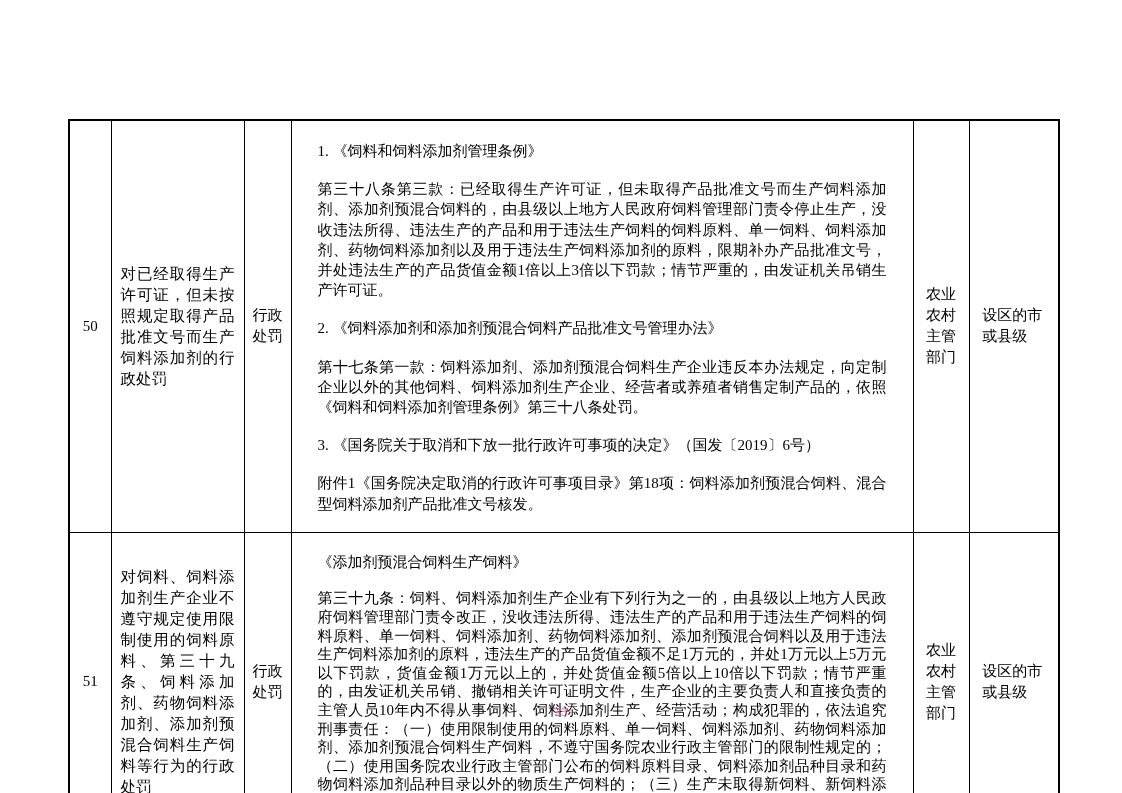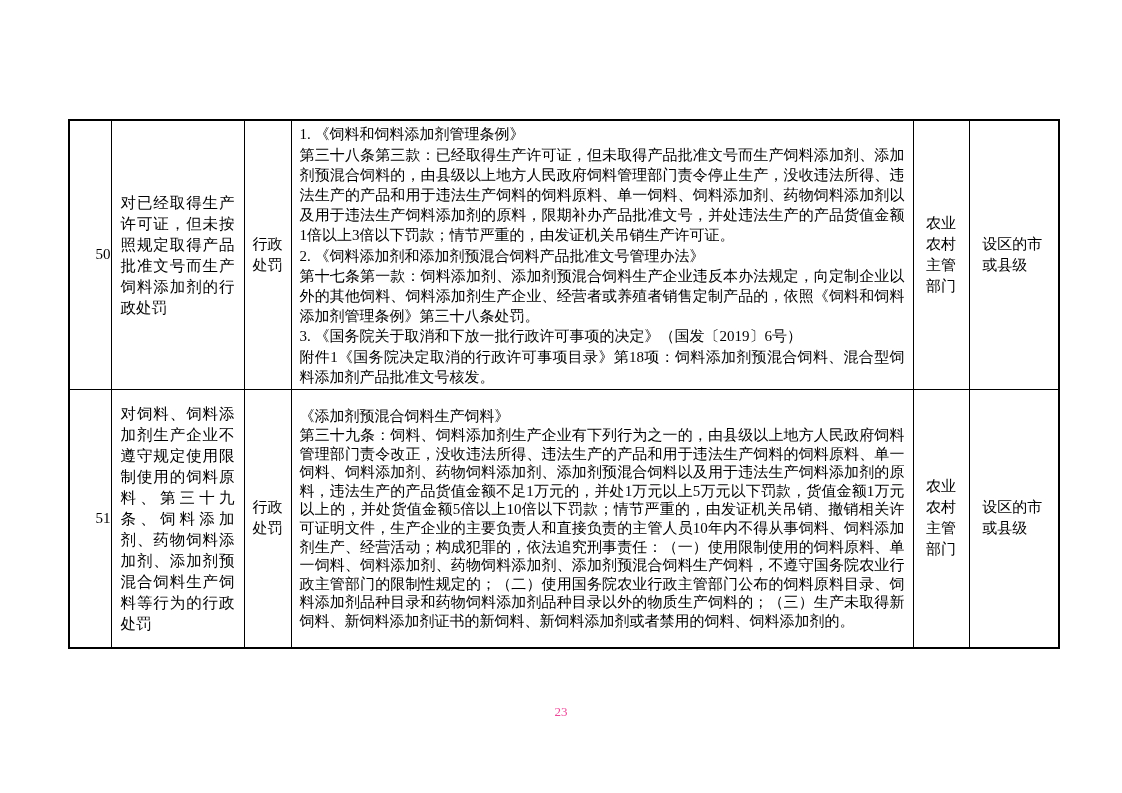--- a/index.html
+++ b/index.html
@@ -27,21 +27,21 @@
   }
   table.penalty-table td {
     border: 1px solid #000000;
     vertical-align: middle;
     font-size: 15px;
     overflow: hidden;
   }
   tr.row-50 { height: 269px; }
   tr.row-51 { height: 245px; }
 
-  td.c-num { text-align: right; font-size: 15px; }
+  td.c-num { text-align: center; font-size: 15px; }
   td.c-item { vertical-align: middle; }
   td.c-item p {
     width: 114px;
     margin: 13px auto;
     text-align: justify;
     text-justify: inter-character;
     font-size: 15.5px;
     line-height: 21px;
   }
   td.c-type p,
@@ -49,21 +49,21 @@
     width: 2em;
     margin: 0 auto;
     text-align: right;
     line-height: 21px;
   }
   td.c-basis {
     vertical-align: top;
     padding: 2px 8px 0 8px;
   }
   td.c-basis p {
-    margin: 0;
+    margin: 18px;
     text-align: justify;
     text-justify: inter-character;
   }
   tr.row-50 td.c-basis p { line-height: 20.2px; }
   tr.row-51 td.c-basis p { line-height: 18.6px; }
   td.c-level p {
     width: 4.2em;
     margin: 0 auto;
     text-align: left;
     line-height: 21px;

